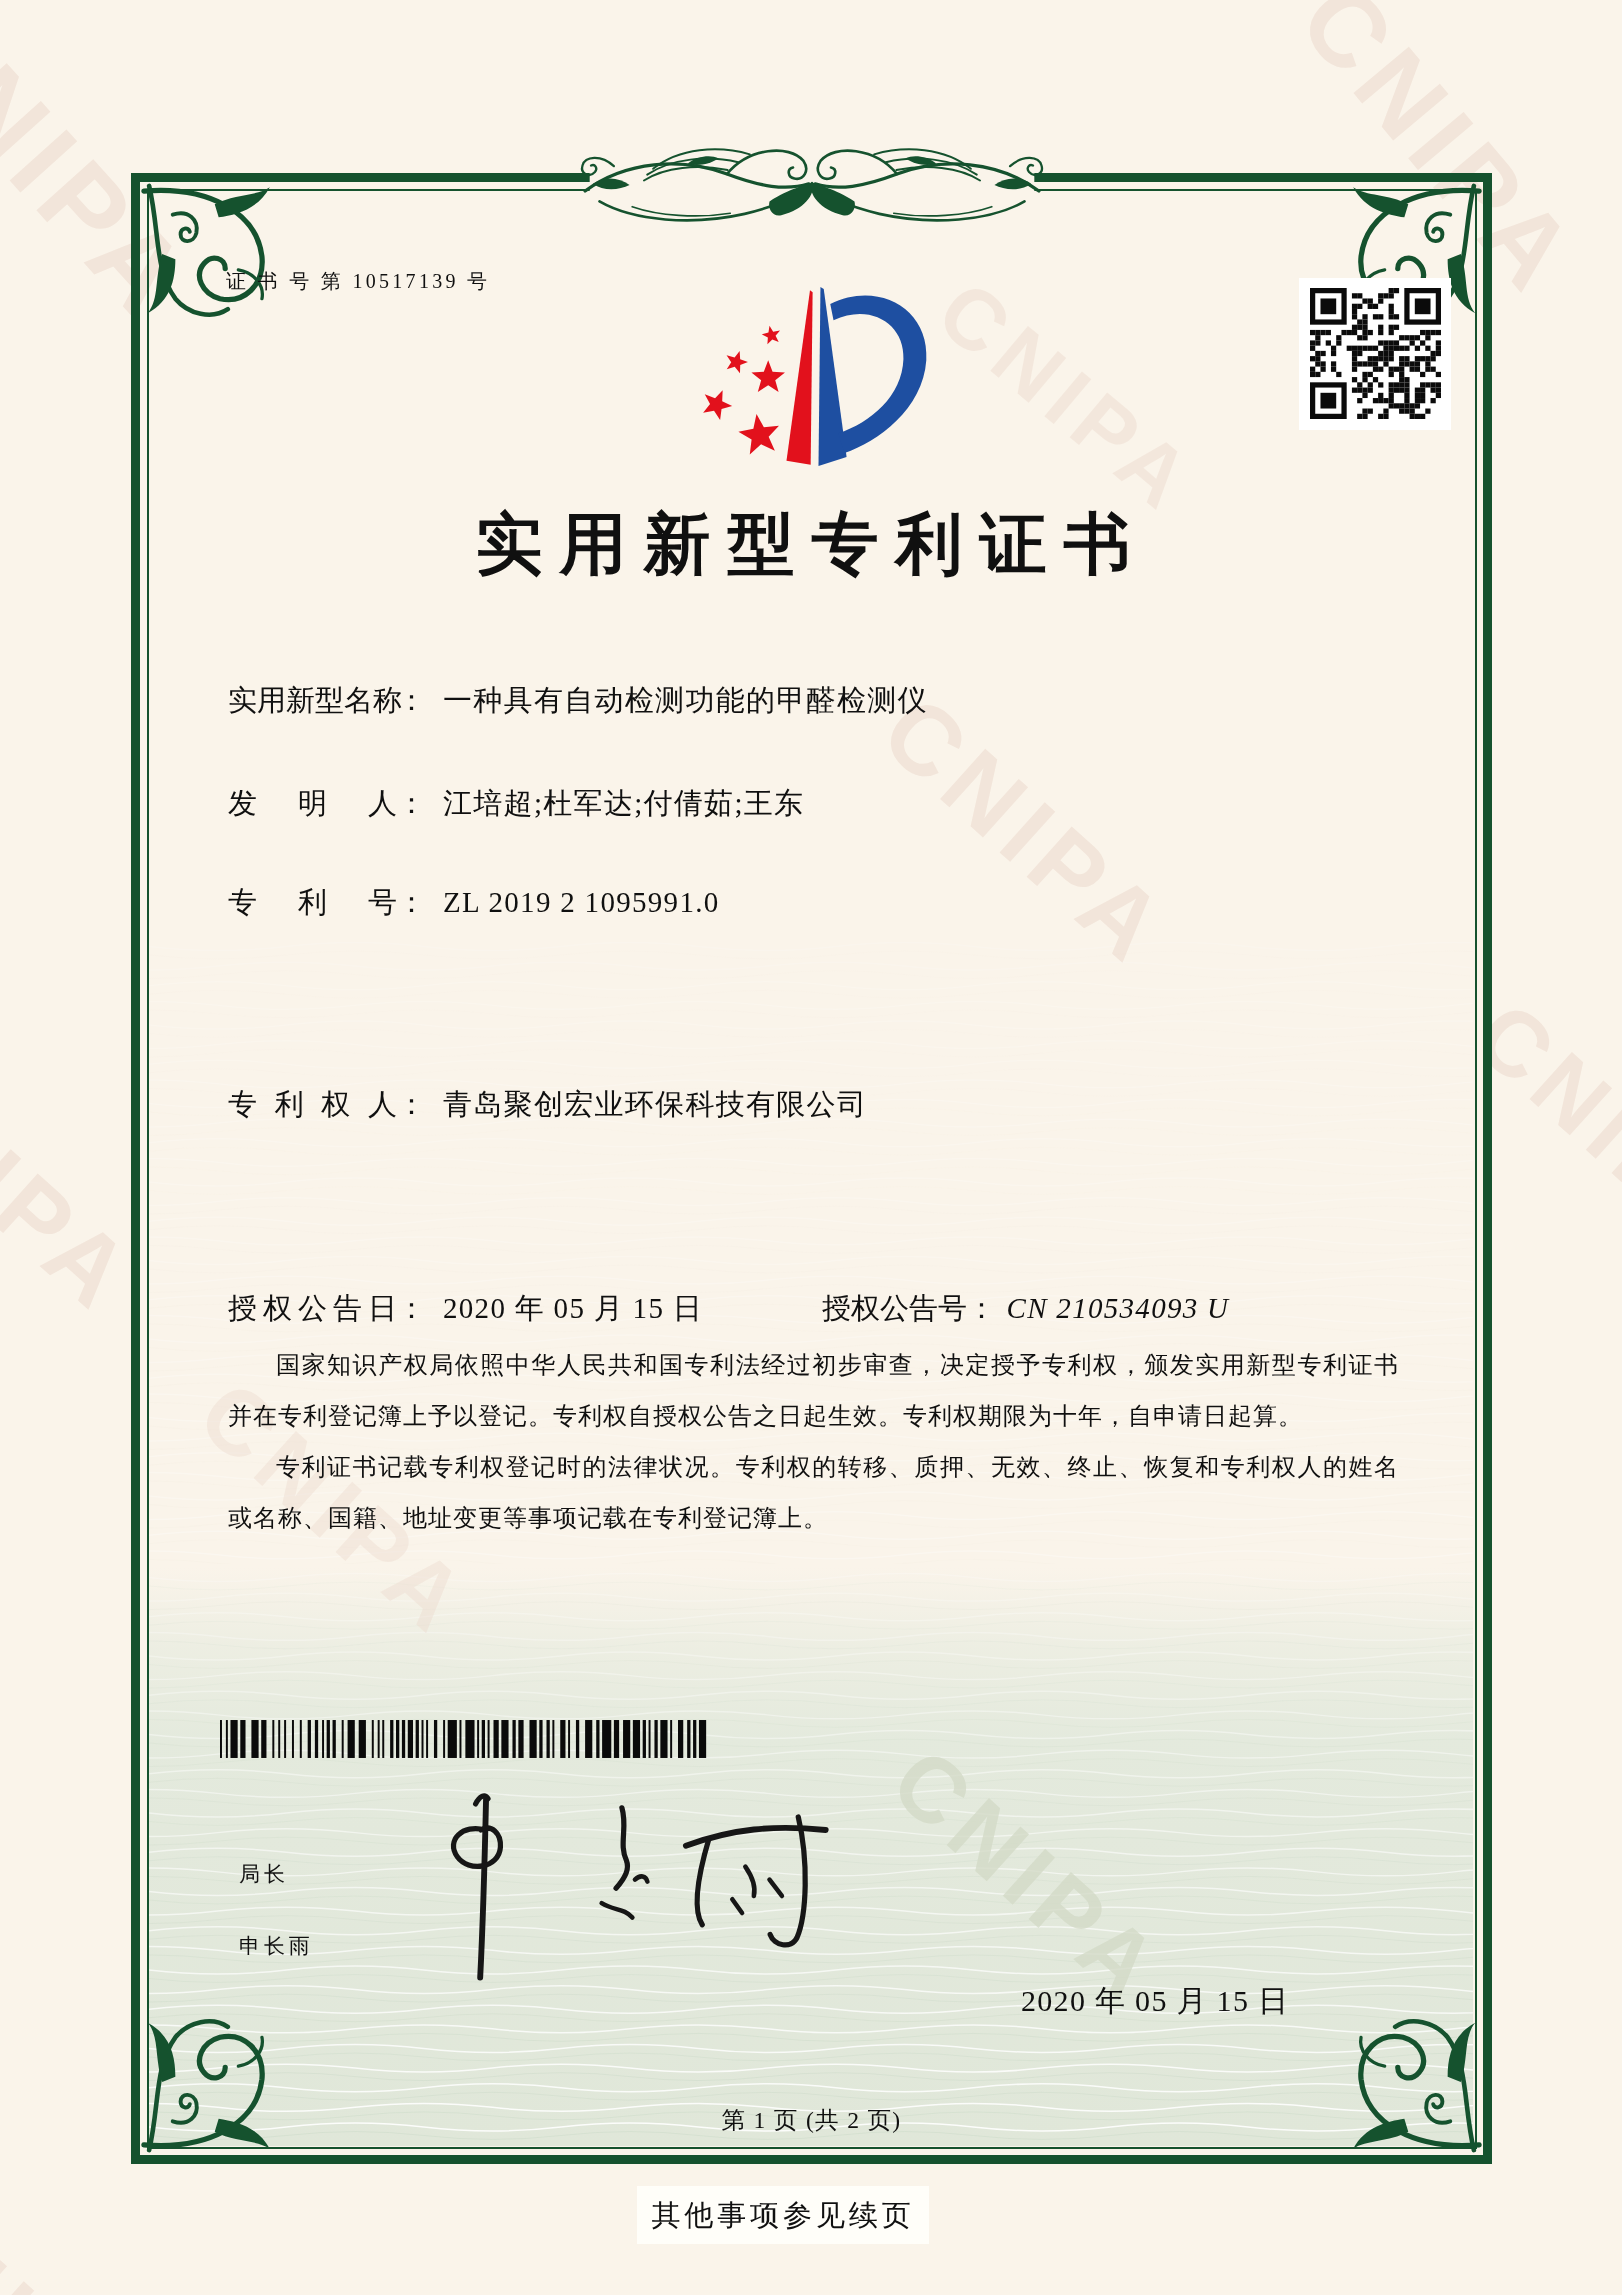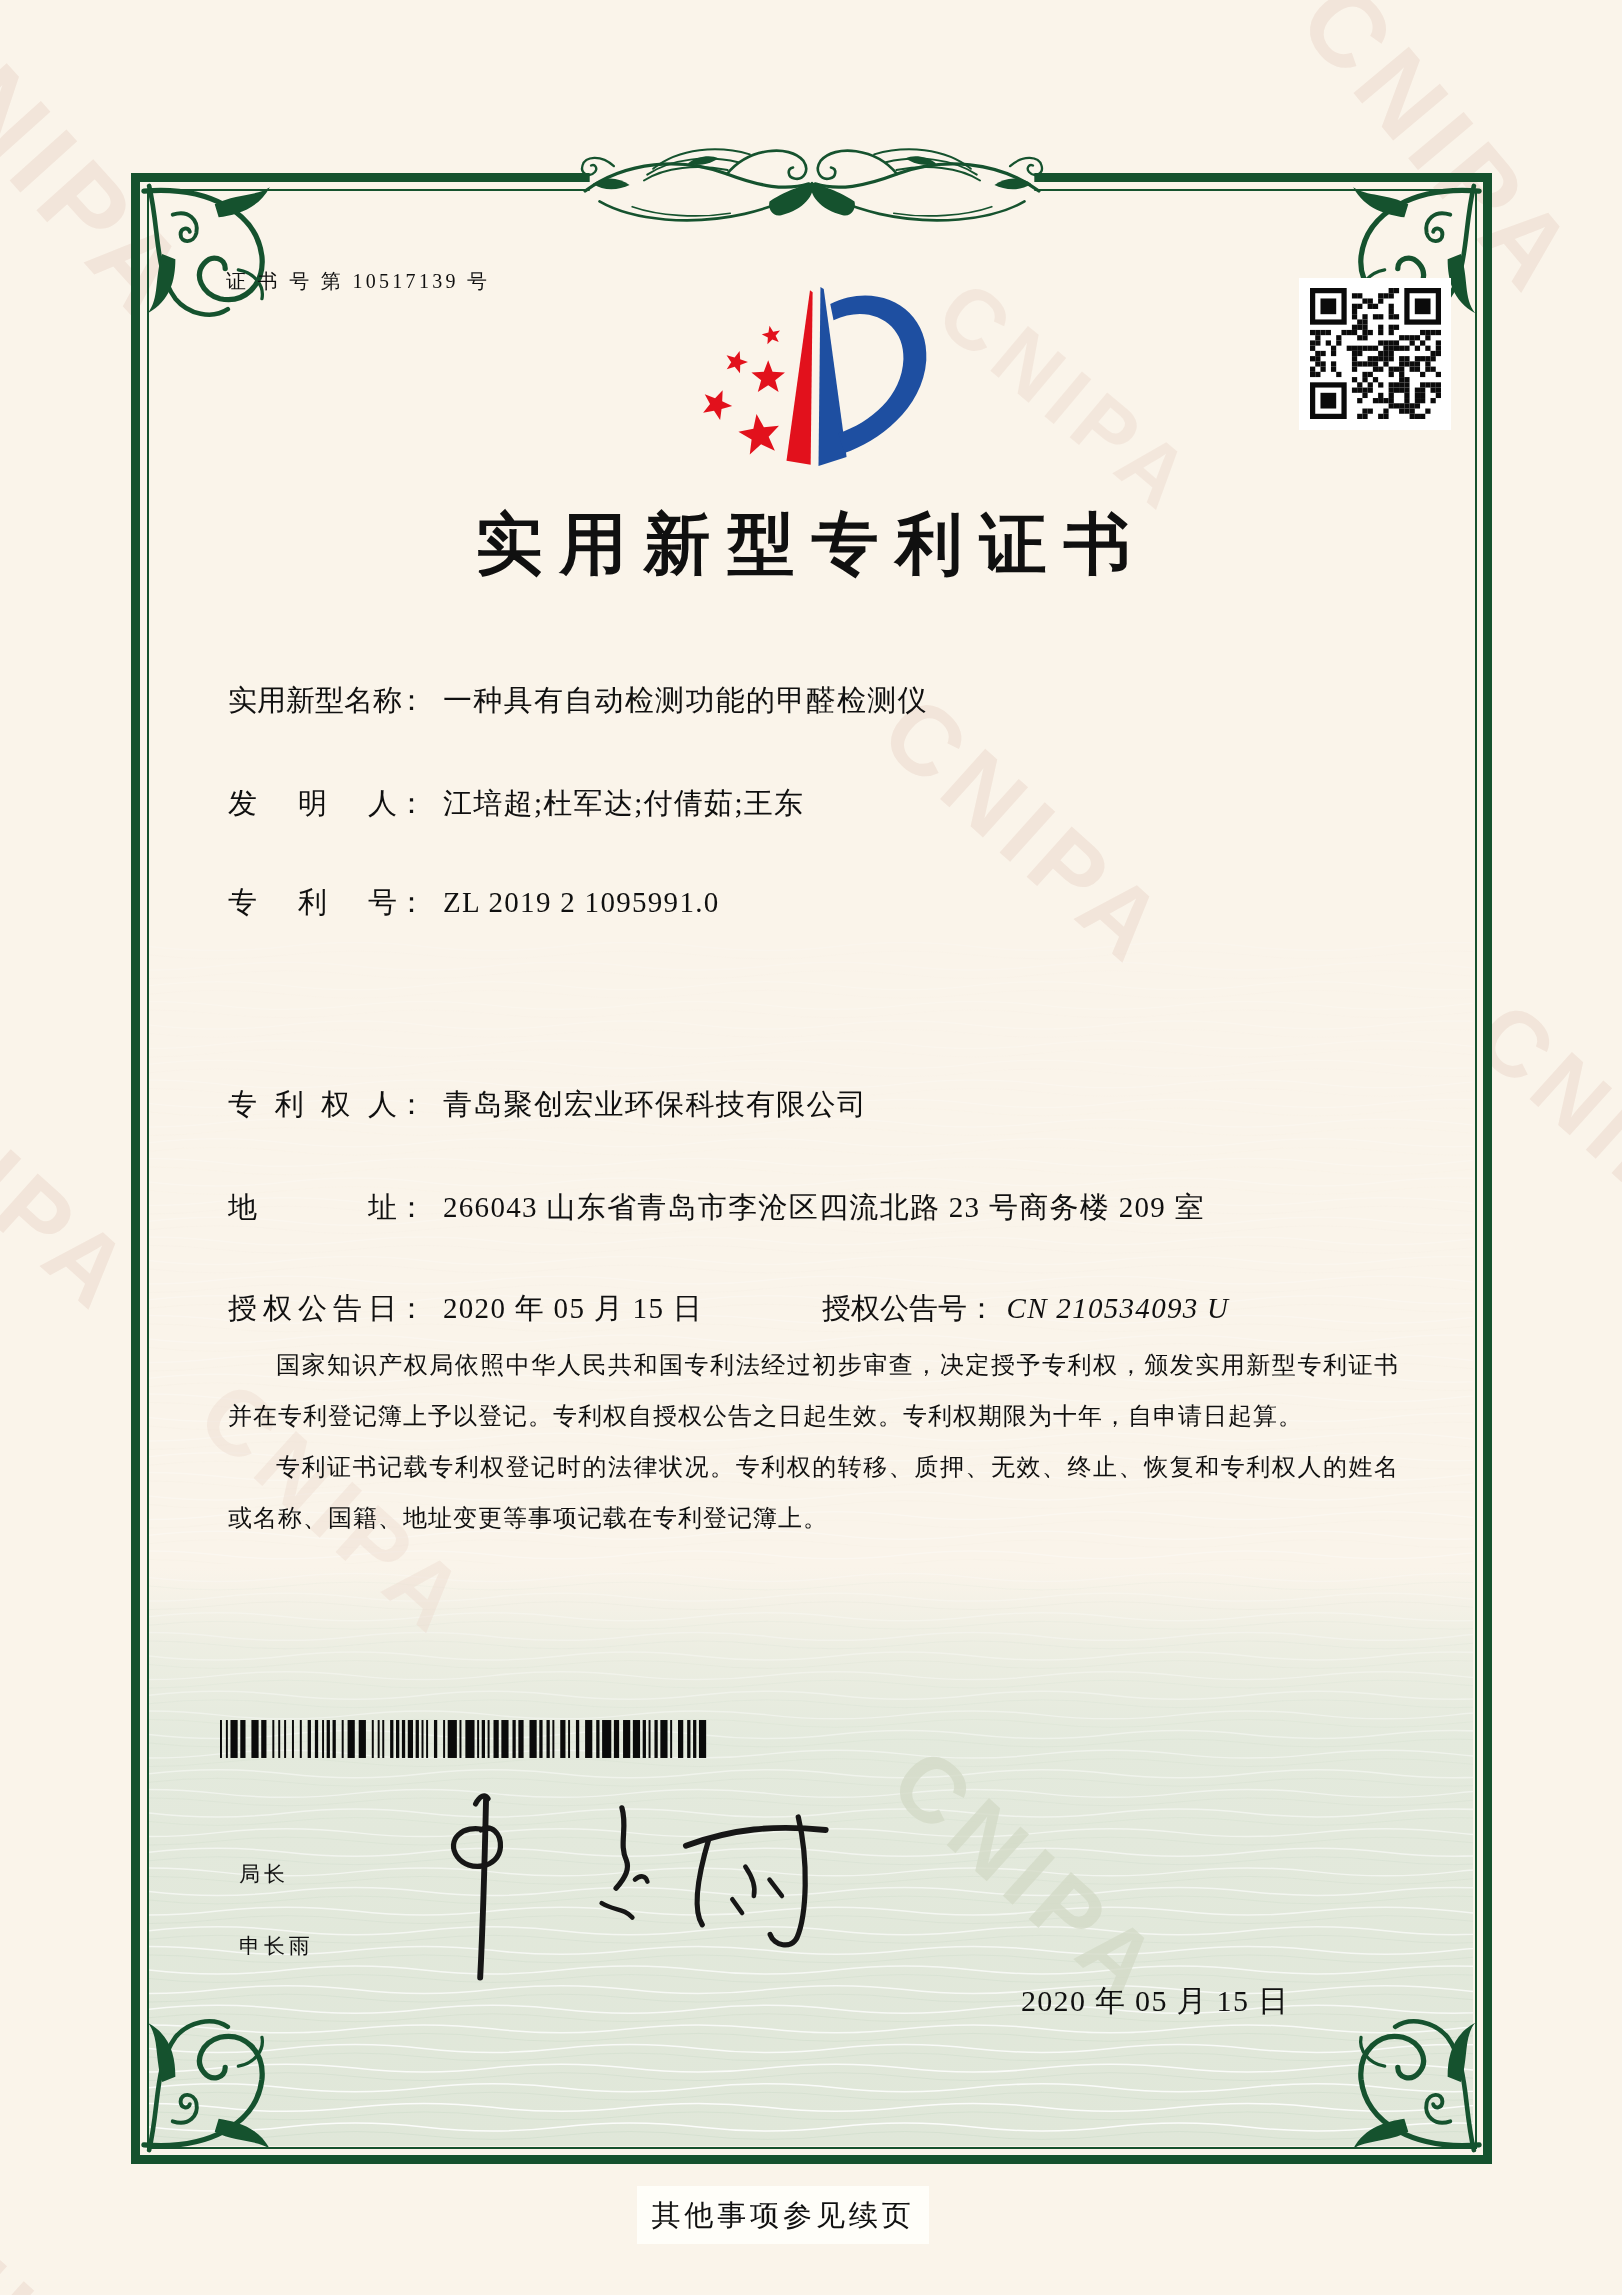--- a/index.html
+++ b/index.html
@@ -491,23 +491,20 @@
   </div>
   <div class="ct field" style="top:784px">
     <span class="flabel">发明人</span><span class="fcolon">：</span><span class="fvalue">江培超;杜军达;付倩茹;王东</span>
   </div>
   <div class="ct field" style="top:883px">
     <span class="flabel">专利号</span><span class="fcolon">：</span><span class="fvalue">ZL 2019 2 1095991.0</span>
   </div>
   <div class="ct field" style="top:1085px">
     <span class="flabel">专利权人</span><span class="fcolon">：</span><span class="fvalue">青岛聚创宏业环保科技有限公司</span>
   </div>
-  <div class="ct field" style="top:1188px">
-    <span class="flabel">地址</span><span class="fcolon">：</span><span class="fvalue">266043 山东省青岛市李沧区四流北路 23 号商务楼 209 室</span>
-  </div>
   <div class="ct field" style="top:1289px">
     <span class="flabel">授权公告日</span><span class="fcolon">：</span><span class="fvalue">2020 年 05 月 15 日</span>
     <span class="gpair">
       <span>授权公告号</span><span>：</span><span class="fvalue">CN 210534093 U</span>
     </span>
   </div>
 
   <div class="ct paras">
     <p>国家知识产权局依照中华人民共和国专利法经过初步审查，决定授予专利权，颁发实用新型专利证书并在专利登记簿上予以登记。专利权自授权公告之日起生效。专利权期限为十年，自申请日起算。</p>
     <p>专利证书记载专利权登记时的法律状况。专利权的转移、质押、无效、终止、恢复和专利权人的姓名或名称、国籍、地址变更等事项记载在专利登记簿上。</p>
@@ -594,17 +591,18 @@
       <path d="M463,86 C447,140 437,192 453,217" stroke-width="8"></path>
       <path d="M600,52 C616,120 613,202 598,237 C589,255 563,249 557,232" stroke-width="8"></path>
       <path d="M519,128 C530,144 535,160 532,173" stroke-width="7"></path>
       <path d="M556,148 L575,173" stroke-width="7"></path>
       <path d="M499,178 L514,199" stroke-width="7"></path>
     </g>
   </svg>
 
   <div class="ct date">2020 年 05 月 15 日</div>
 
+  <div class="ct pageno">第 1 页 (共 2 页)</div>
 
   <div class="ct contnote">其他事项参见续页</div>
 
 </div>
 
 
 </body></html>

